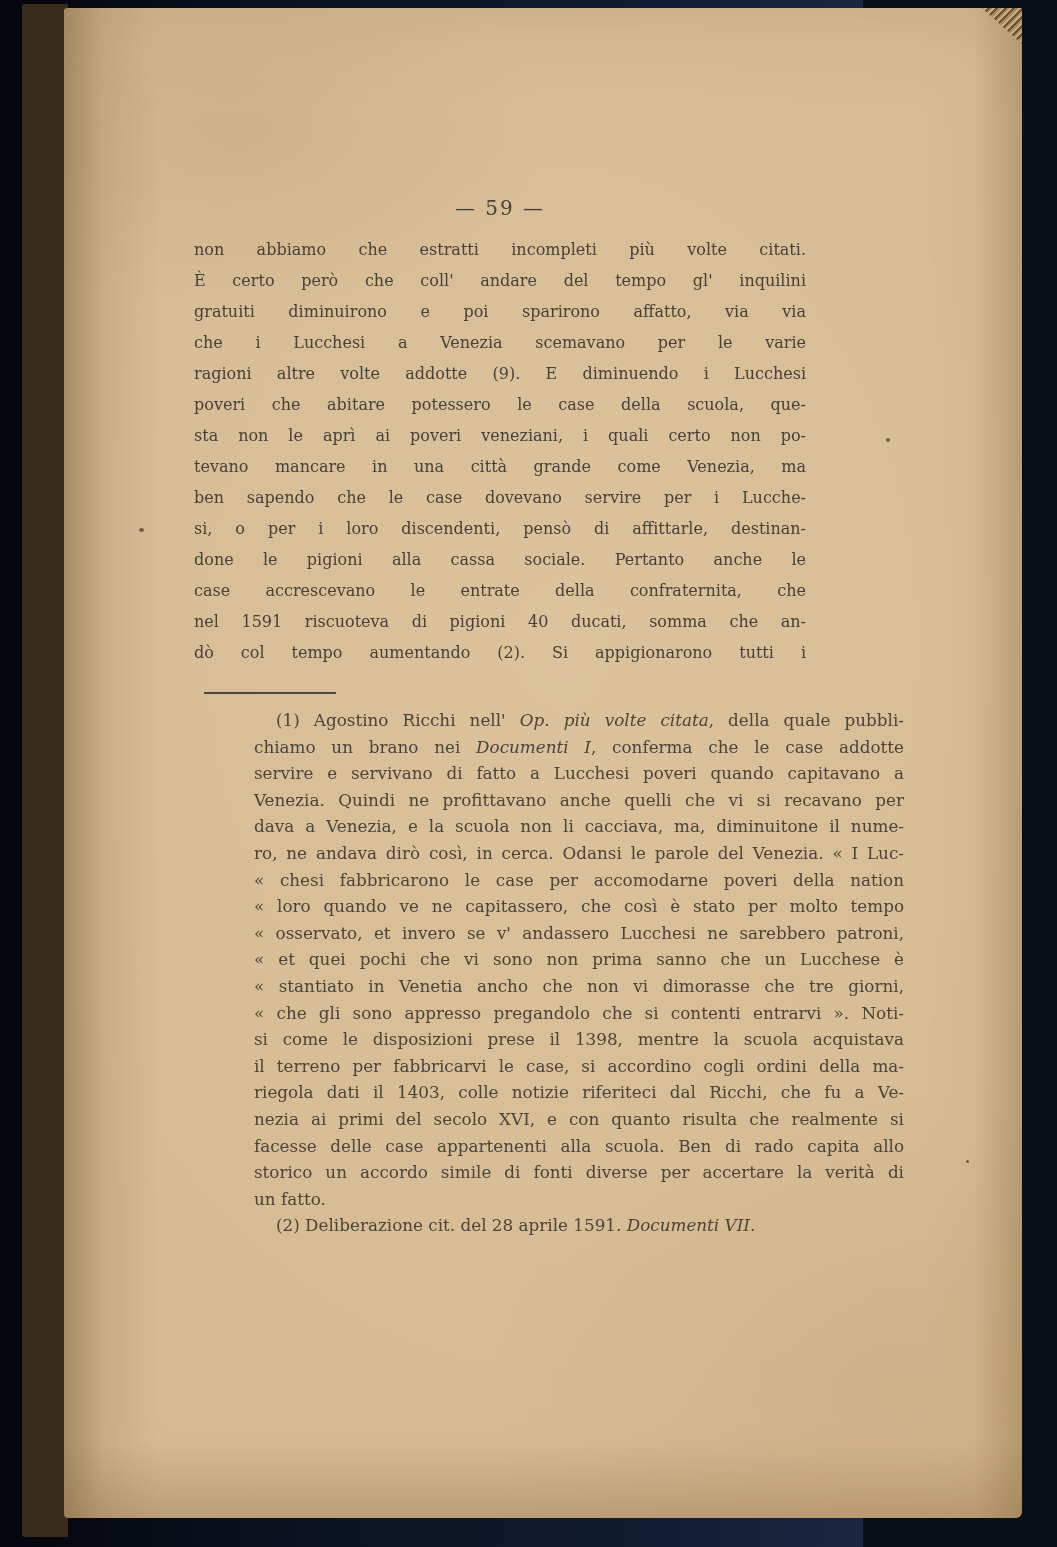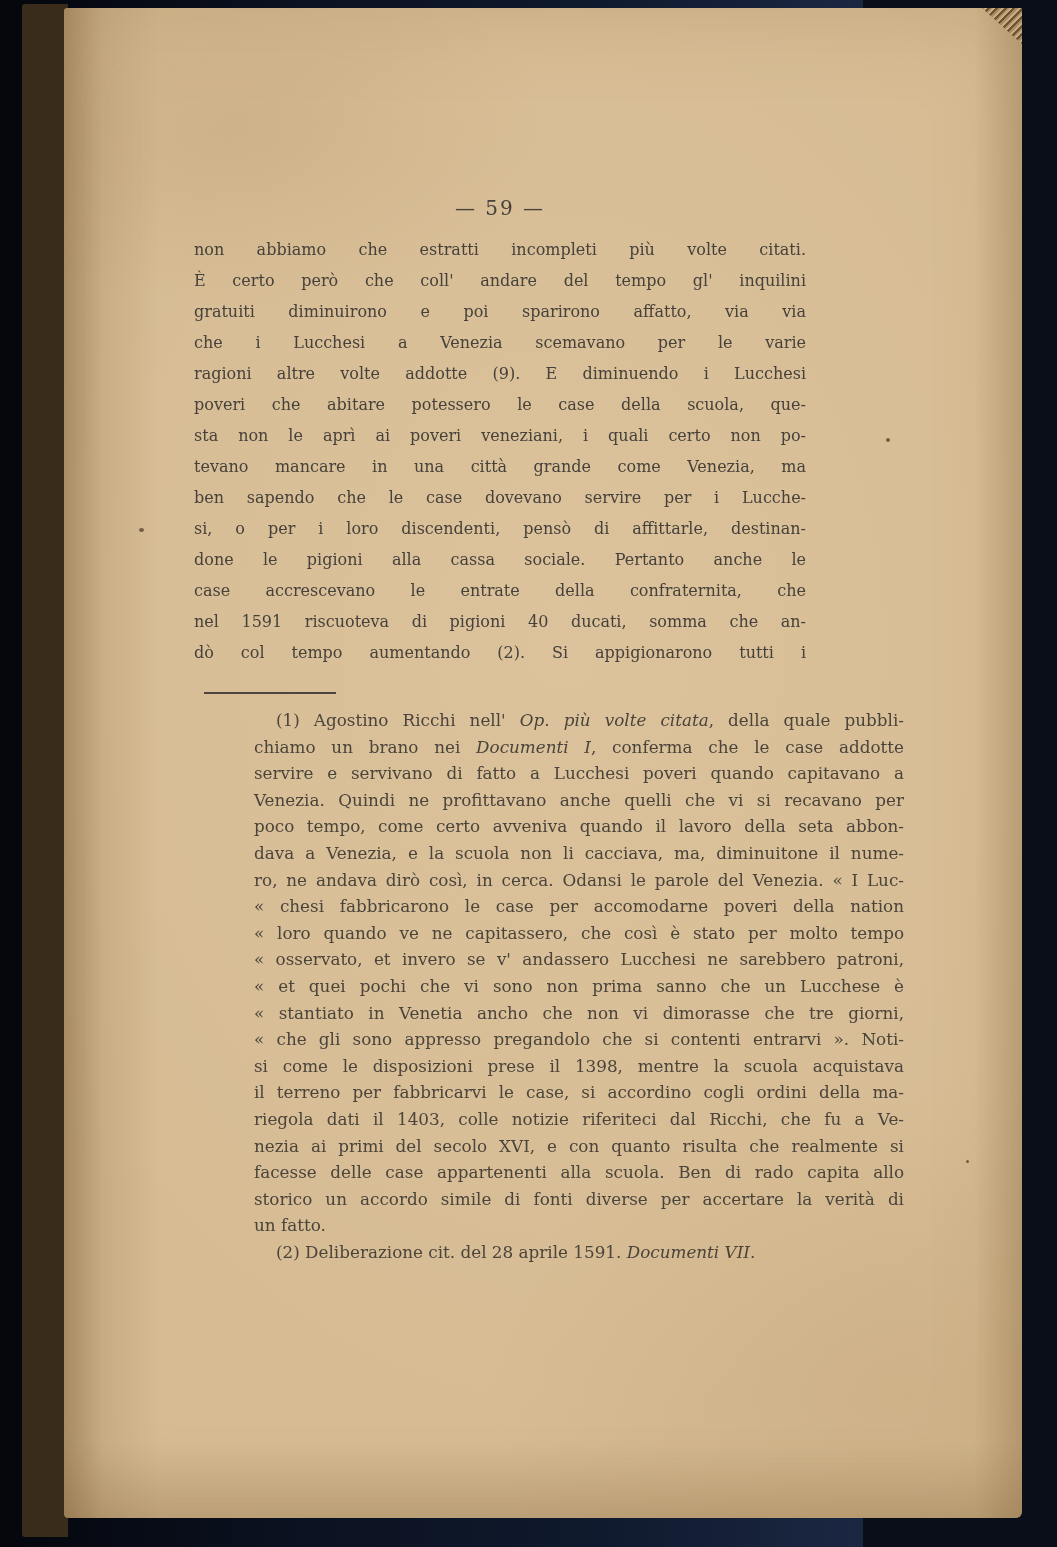--- a/index.html
+++ b/index.html
@@ -97,21 +97,20 @@
         <div class="tline"><span>dò col tempo aumentando (2). Si appigionarono tutti i</span></div>
       </div>
 
     <div class="footnote-rule"></div>
 
     <div class="footnotes">
         <div class="tline l-ind"><span>(1) Agostino Ricchi nell' </span><span class="it">Op. più volte citata</span><span>, della quale pubbli-</span></div>
         <div class="tline"><span>chiamo un brano nei </span><span class="it">Documenti I</span><span>, conferma che le case addotte</span></div>
         <div class="tline"><span>servire e servivano di fatto a Lucchesi poveri quando capitavano a</span></div>
         <div class="tline"><span>Venezia. Quindi ne profittavano anche quelli che vi si recavano per</span></div>
-        <div class="tline"><span>poco tempo, come certo avveniva quando il lavoro della seta abbon-</span></div>
         <div class="tline"><span>dava a Venezia, e la scuola non li cacciava, ma, diminuitone il nume-</span></div>
         <div class="tline"><span>ro, ne andava dirò così, in cerca. Odansi le parole del Venezia. « I Luc-</span></div>
         <div class="tline"><span>« chesi fabbricarono le case per accomodarne poveri della nation</span></div>
         <div class="tline"><span>« loro quando ve ne capitassero, che così è stato per molto tempo</span></div>
         <div class="tline"><span>« osservato, et invero se v' andassero Lucchesi ne sarebbero patroni,</span></div>
         <div class="tline"><span>« et quei pochi che vi sono non prima sanno che un Lucchese è</span></div>
         <div class="tline"><span>« stantiato in Venetia ancho che non vi dimorasse che tre giorni,</span></div>
         <div class="tline"><span>« che gli sono appresso pregandolo che si contenti entrarvi ». Noti-</span></div>
         <div class="tline"><span>si come le disposizioni prese il 1398, mentre la scuola acquistava</span></div>
         <div class="tline"><span>il terreno per fabbricarvi le case, si accordino cogli ordini della ma-</span></div>

